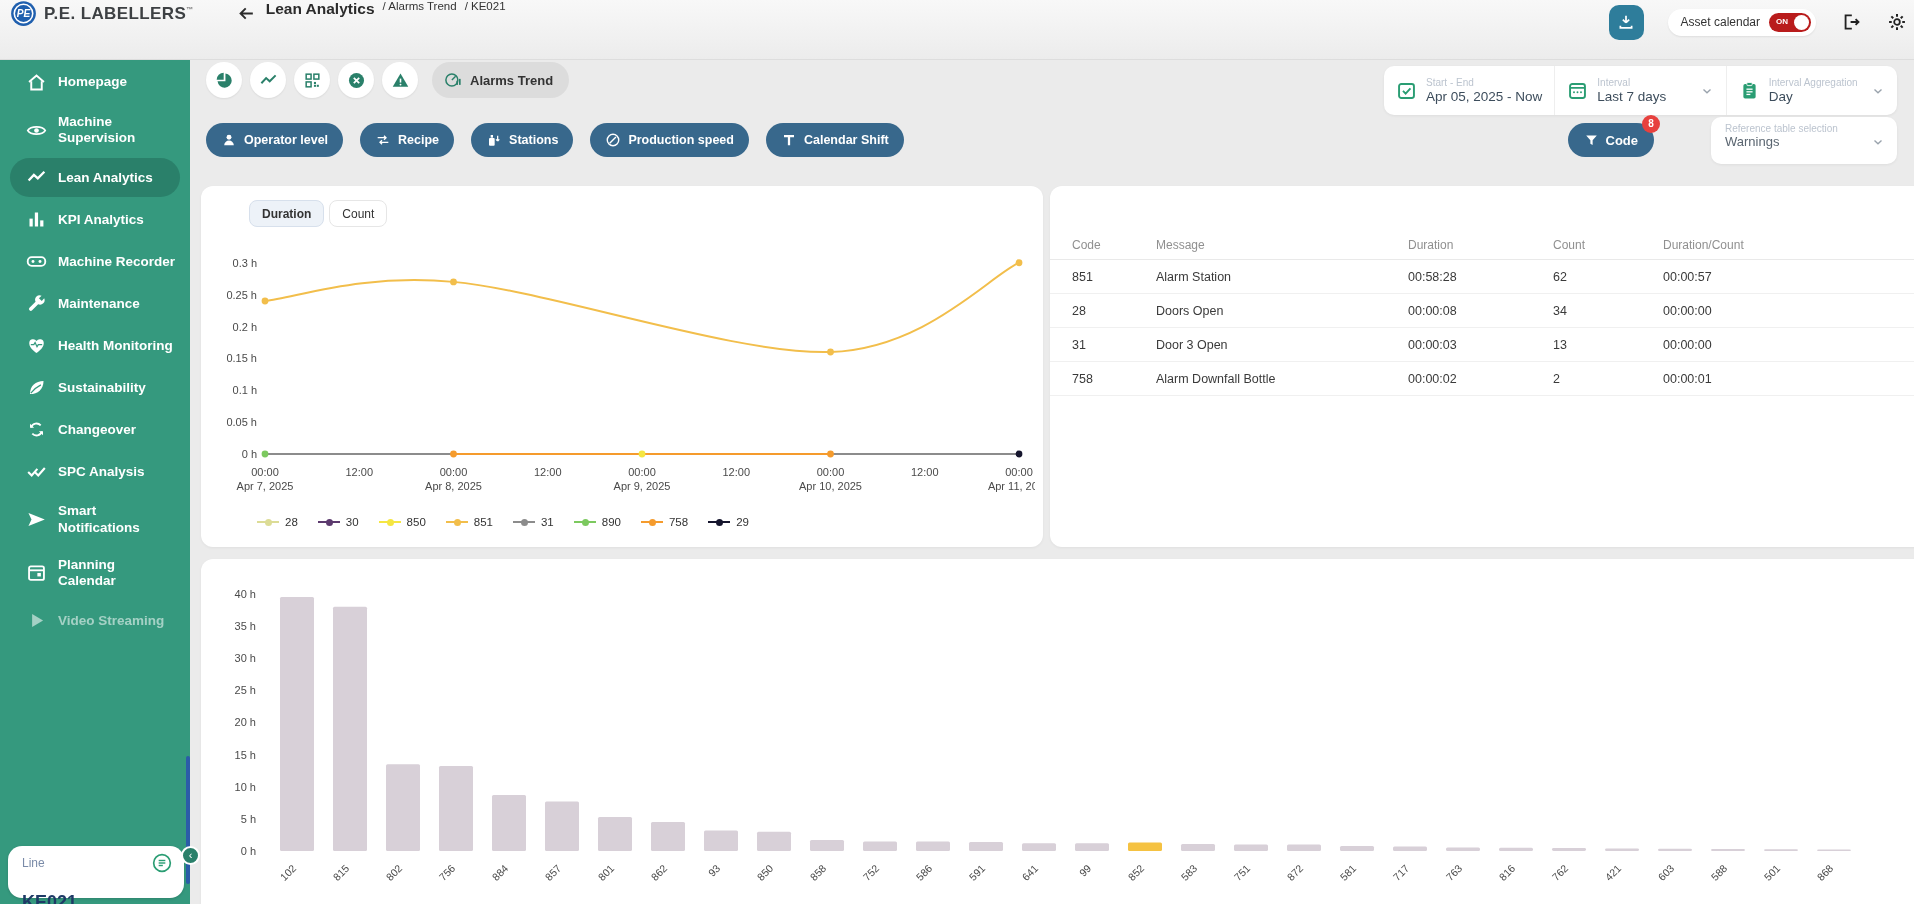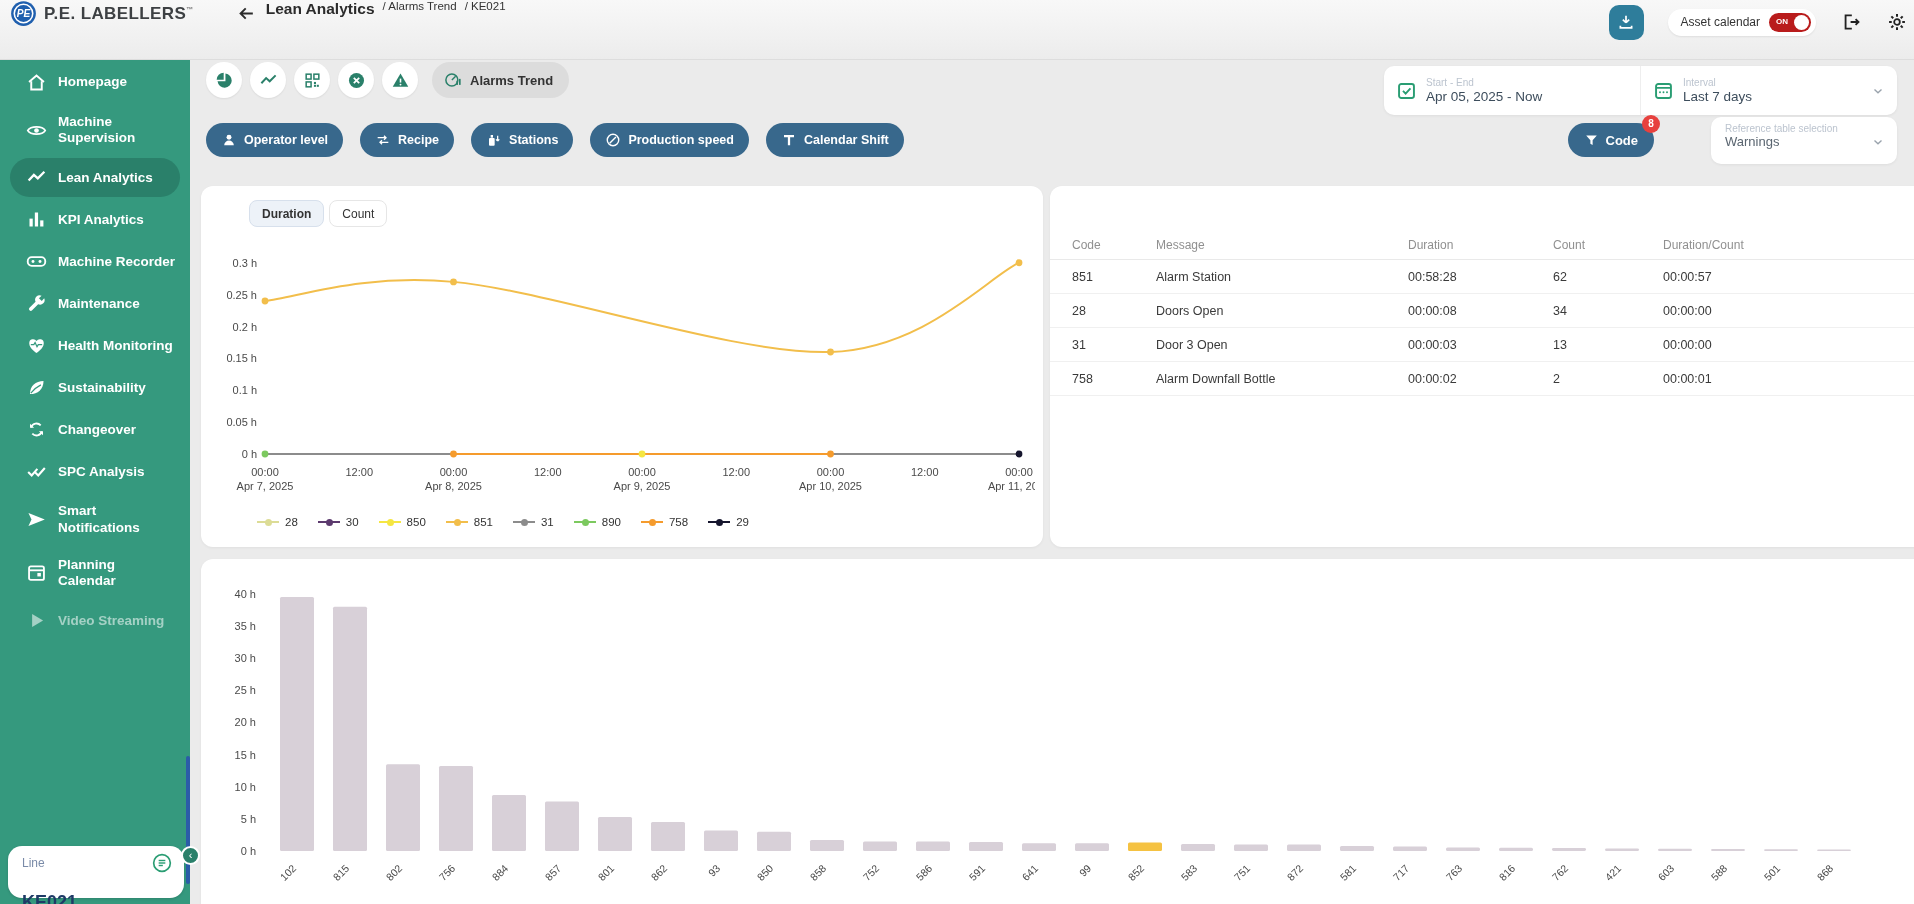--- a/index.html
+++ b/index.html
@@ -368,20 +368,36 @@
         <svg class="dp-ic" viewBox="0 0 24 24">
             <rect x="3.5" y="4.5" width="17" height="16" rx="2.5" fill="none" stroke="currentColor" stroke-width="2.2"></rect>
             <line x1="3.5" y1="9" x2="20.5" y2="9" stroke="currentColor" stroke-width="2"></line>
             <circle cx="8" cy="14" r="1.1" fill="currentColor"></circle>
             <circle cx="12" cy="14" r="1.1" fill="currentColor"></circle>
             <circle cx="16" cy="14" r="1.1" fill="currentColor"></circle>
           </svg>
         <div>
           <div class="dp-label">Interval</div>
           <div class="dp-value">Last 7 days</div>
+        </div>
+        <svg class="dp-chevron" viewBox="0 0 24 24">
+            <polyline points="6,9.5 12,15 18,9.5" fill="none" stroke="currentColor" stroke-width="2.4"></polyline>
+          </svg>
+      </div>
+      <div class="dp-sec">
+        <svg class="dp-ic" viewBox="0 0 24 24">
+            <rect x="5" y="4.5" width="14" height="16.5" rx="2" fill="currentColor"></rect>
+            <rect x="9" y="2.8" width="6" height="3.6" rx="1" fill="currentColor" stroke="#fff" stroke-width="1"></rect>
+            <line x1="8.5" y1="10.5" x2="15.5" y2="10.5" stroke="#fff" stroke-width="1.5"></line>
+            <line x1="8.5" y1="13.5" x2="15.5" y2="13.5" stroke="#fff" stroke-width="1.5"></line>
+            <line x1="8.5" y1="16.5" x2="13" y2="16.5" stroke="#fff" stroke-width="1.5"></line>
+          </svg>
+        <div>
+          <div class="dp-label">Interval Aggregation</div>
+          <div class="dp-value">Day</div>
         </div>
         <svg class="dp-chevron" viewBox="0 0 24 24">
             <polyline points="6,9.5 12,15 18,9.5" fill="none" stroke="currentColor" stroke-width="2.4"></polyline>
           </svg>
       </div>
     </div>
 
     <div class="filterbar" id="filter-buttons">
         <button class="filter-btn">
           <span style="display:flex">

